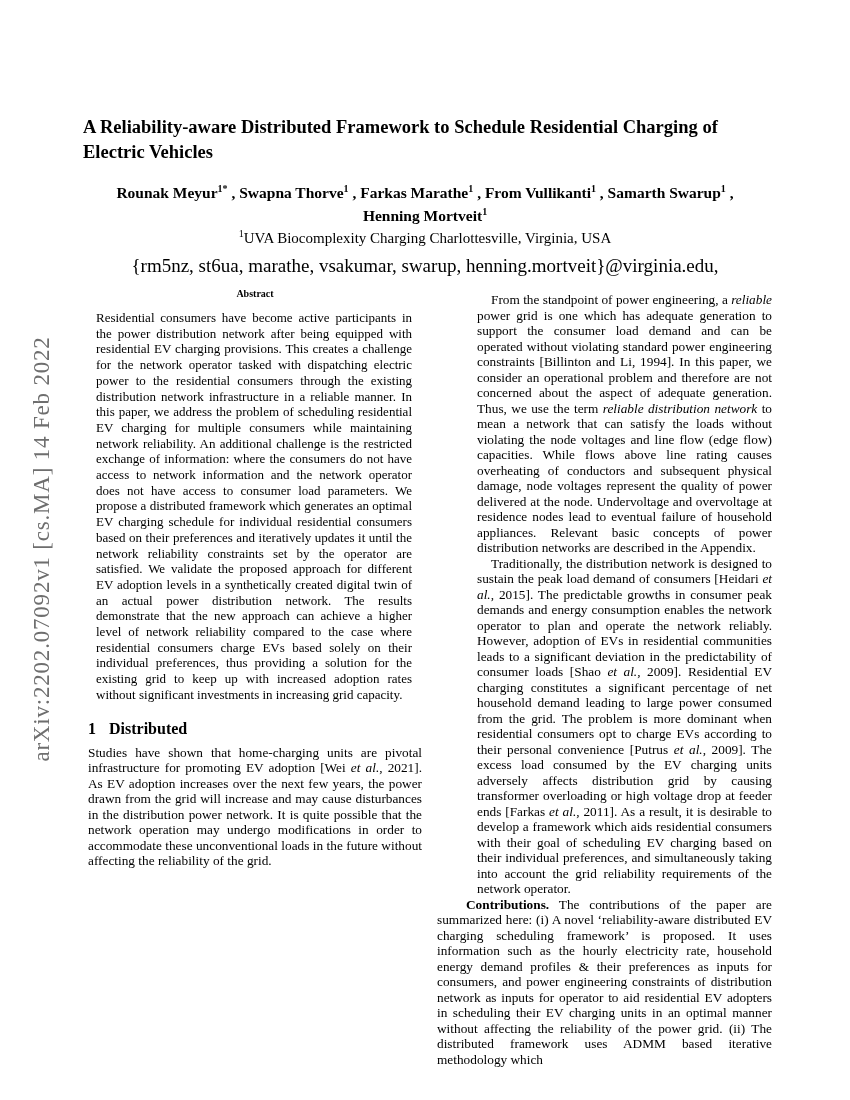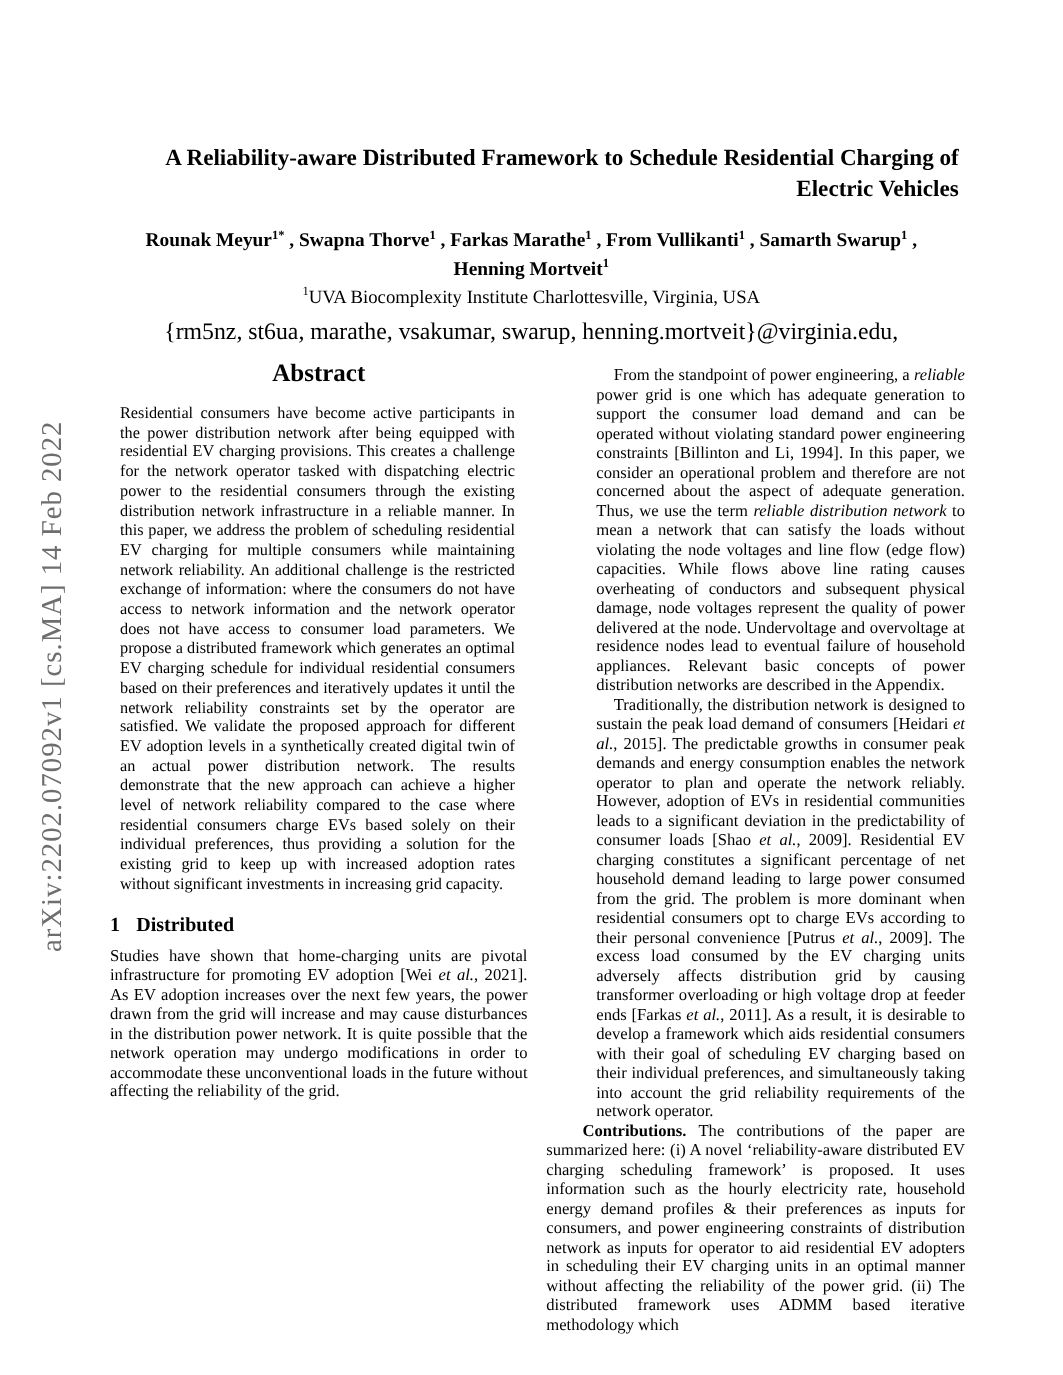--- a/index.html
+++ b/index.html
@@ -28,21 +28,21 @@
     font-size: 23px;
     letter-spacing: 0.8px;
     white-space: nowrap;
   }
   .title {
     position: absolute;
     top: 115px;
     left: 83px;
     width: 684px;
     margin: 0;
-    text-align: right;
+    text-align: left;
     font-size: 18.5px;
     font-weight: bold;
     line-height: 25px;
   }
   .authors {
     position: absolute;
     top: 181px;
     left: 115px;
     width: 620px;
     text-align: center;
@@ -82,21 +82,21 @@
     top: 288px;
     width: 334px;
   }
   .col-right {
     left: 437px;
     top: 292px;
     width: 335px;
   }
   .abstract-heading {
     text-align: center;
-    font-size: 20px;
+    font-size: 10px;
     font-weight: bold;
     margin: 0 0 11px 0;
   }
   .abstract-body {
     margin: 0 10px 0 8px;
     font-size: 13px;
     line-height: 15.7px;
     text-align: justify;
   }
   .section-heading {
@@ -137,21 +137,21 @@
 <body>
 
 <div class="page">
 
   <div class="arxiv-banner" style="color: rgb(110, 110, 110);">arXiv:2202.07092v1  [cs.MA]  14 Feb 2022</div>
 
   <h1 class="title">A Reliability-aware Distributed Framework to Schedule Residential Charging of Electric Vehicles</h1>
 
   <div class="authors"><span>Rounak Meyur</span><sup>1*</sup> , <span>Swapna Thorve</span><sup>1</sup> , <span>Farkas Marathe</span><sup>1</sup> , <span>From Vullikanti</span><sup>1</sup> , <span>Samarth Swarup</span><sup>1</sup> , <span>Henning Mortveit</span><sup>1</sup></div>
 
-  <div class="affiliation"><sup>1</sup><span>UVA Biocomplexity Institute Charlottesville, Virginia, USA</span></div>
+  <div class="affiliation"><sup>1</sup><span>UVA Biocomplexity Charging Charlottesville, Virginia, USA</span></div>
 
   <div class="email">{rm5nz, st6ua, marathe, vsakumar, swarup, henning.mortveit}@virginia.edu,</div>
 
   <div class="col col-left">
     <div class="abstract-heading">Abstract</div>
     <div class="abstract-body">Residential consumers have become active participants in the power distribution network after being equipped with residential EV charging provisions. This creates a challenge for the network operator tasked with dispatching electric power to the residential consumers through the existing distribution network infrastructure in a reliable manner. In this paper, we address the problem of scheduling residential EV charging for multiple consumers while maintaining network reliability. An additional challenge is the restricted exchange of information: where the consumers do not have access to network information and the network operator does not have access to consumer load parameters. We propose a distributed framework which generates an optimal EV charging schedule for individual residential consumers based on their preferences and iteratively updates it until the network reliability constraints set by the operator are satisfied. We validate the proposed approach for different EV adoption levels in a synthetically created digital twin of an actual power distribution network. The results demonstrate that the new approach can achieve a higher level of network reliability compared to the case where residential consumers charge EVs based solely on their individual preferences, thus providing a solution for the existing grid to keep up with increased adoption rates without significant investments in increasing grid capacity.</div>
     <div class="section-heading">
       <span class="section-number">1</span><span>Distributed</span>
     </div>
     <p class="body-par"><span>Studies have shown that home-charging units are pivotal infrastructure for promoting EV adoption [Wei </span><span class="run-i">et al.</span><span>, 2021]. As EV adoption increases over the next few years, the power drawn from the grid will increase and may cause disturbances in the distribution power network. It is quite possible that the network operation may undergo modifications in order to accommodate these unconventional loads in the future without affecting the reliability of the grid.</span></p>

